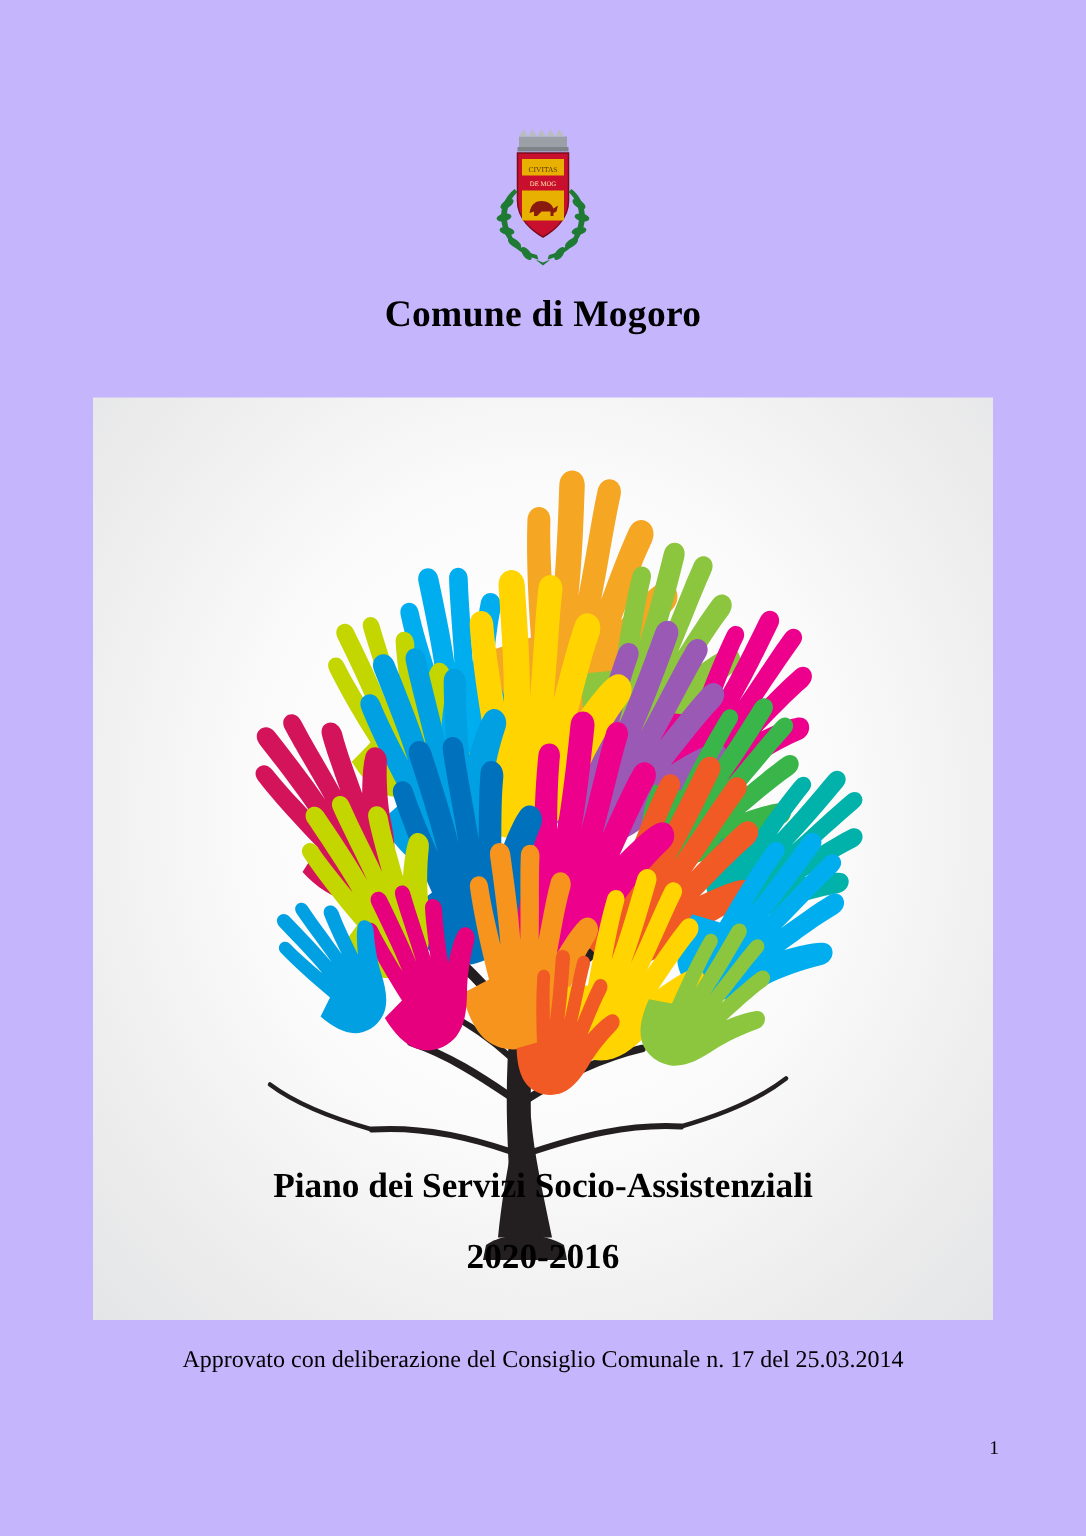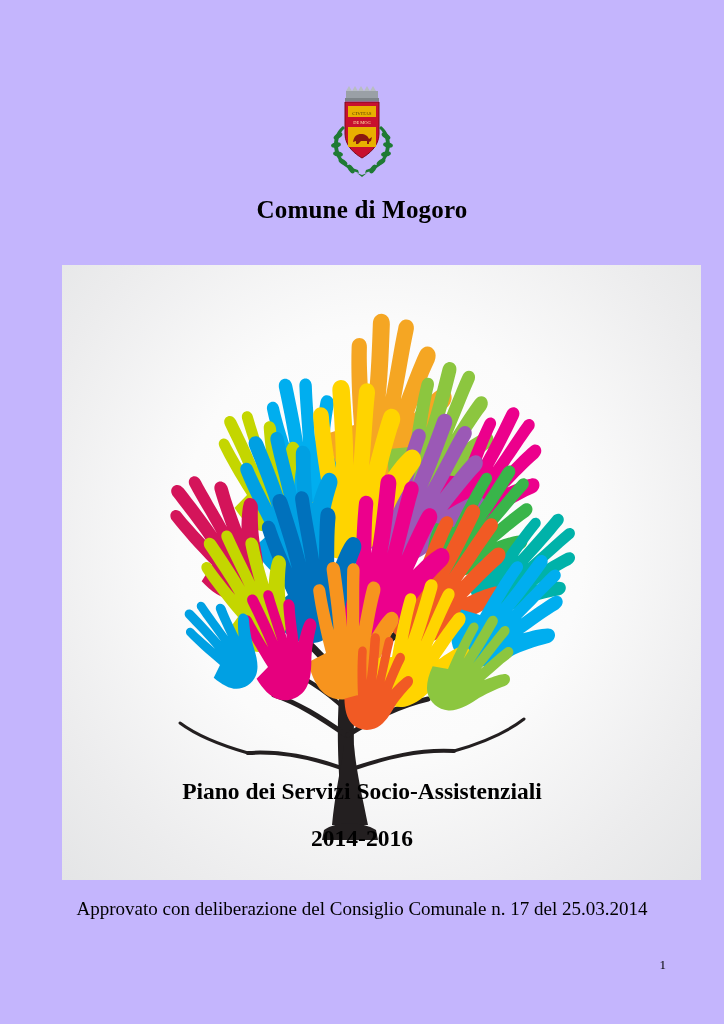--- a/index.html
+++ b/index.html
@@ -61,21 +61,20 @@
 
   
   .art-panel {
     position: absolute;
     top: 265px;
     left: 62px;
     width: 600px;
     height: 615px;
     background: radial-gradient(ellipse at 50% 45%, #ffffff 0%, #fbfbfb 45%, #ececed 80%, #e4e5e6 100%);
     overflow: hidden;
-    padding-left: 39px;
   }
   .art-panel svg {
     position: absolute;
     top: 0;
     left: 0;
   }
 
   .doc-title {
     position: absolute;
     left: 0;
@@ -88,21 +87,21 @@
   .doc-title.line1 { top: 513px; }
   .doc-title.line2 { top: 560px; }
 
   
   .approval {
     position: absolute;
     top: 898px;
     left: 0;
     width: 724px;
     text-align: center;
-    font-size: 19px;
+    font-size: 16px;
   }
   .page-number {
     position: absolute;
     top: 957px;
     right: 58px;
     font-size: 13px;
   }
 </style>
 </head>
 <body>
@@ -262,19 +261,19 @@
         <g color="#00a0e3" transform="translate(158,400) rotate(-44) scale(0.95)">
             <use href="#hand"></use>
           </g>
         <g color="#f15a24" transform="translate(296,430) rotate(4) scale(0.95)">
             <use href="#hand"></use>
           </g>
       </g>
     </svg>
 
     <div class="doc-title line1">Piano dei Servizi Socio-Assistenziali</div>
-    <div class="doc-title line2">2014-2016</div>
+    <div class="doc-title line2">2020-2016</div>
   </div>
 
   <div class="approval">Approvato con deliberazione del Consiglio Comunale n. 17 del 25.03.2014</div>
   <div class="page-number">1</div>
 
 </div>
 
 </body></html>

